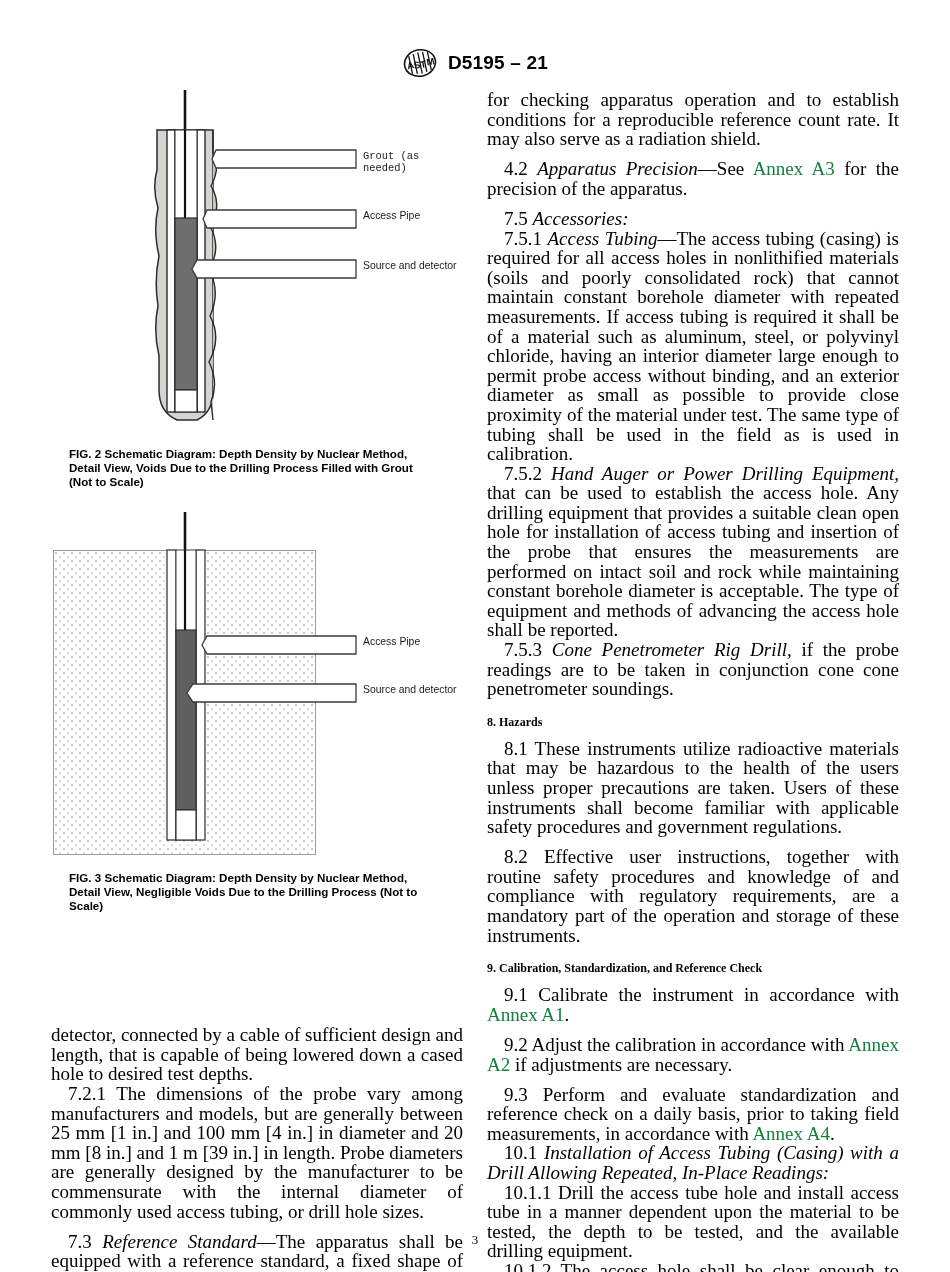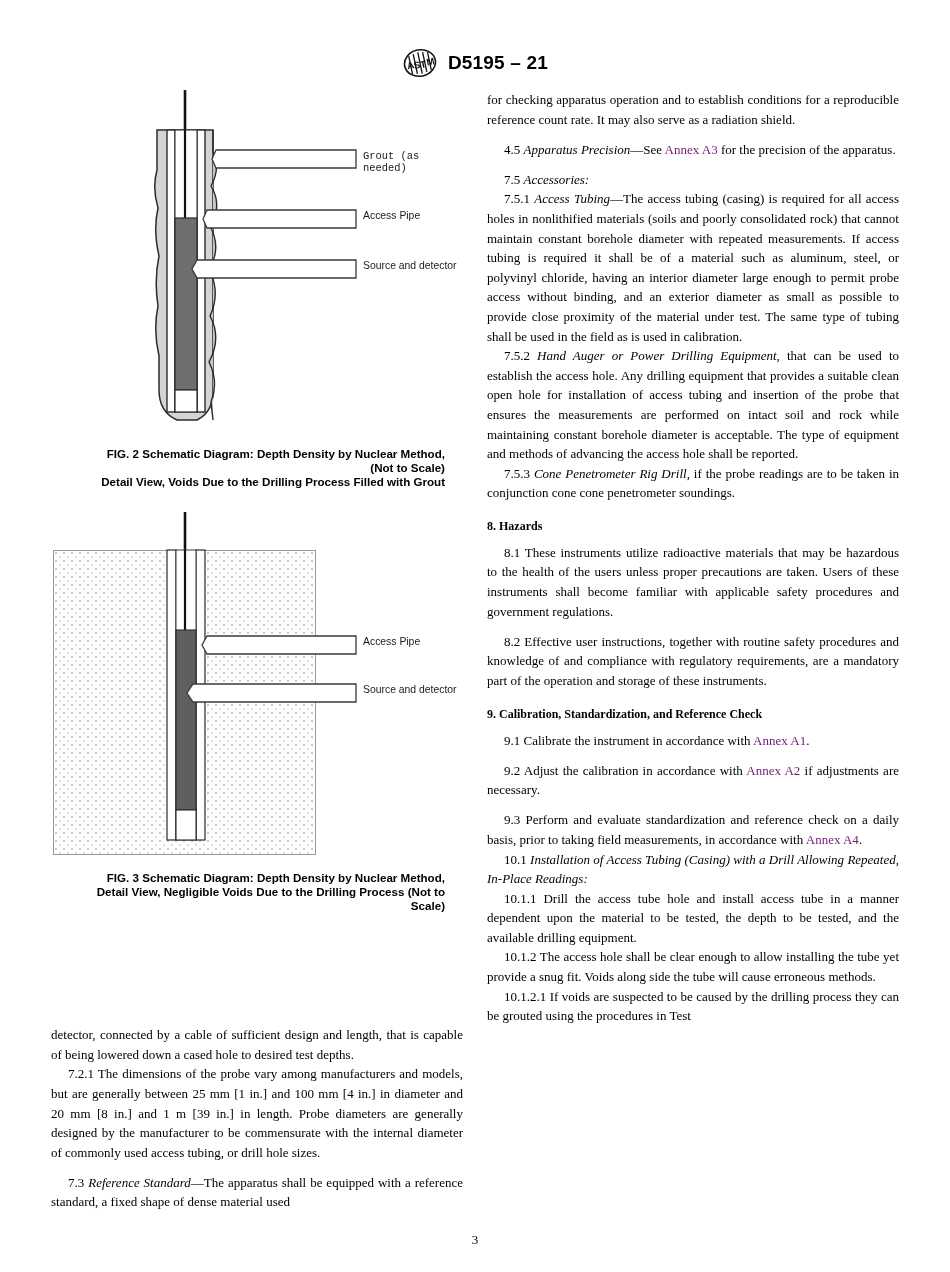--- a/index.html
+++ b/index.html
@@ -50,47 +50,47 @@
   }
   .col-right {
     position: absolute;
     left: 487px;
     top: 90px;
     width: 412px;
   }
 
   
   .p {
-    font-size: 13px;
+    font-size: 19px;
     line-height: 19.6px;
     text-align: justify;
     text-justify: inter-word;
     margin: 0;
     hyphens: none;
   }
   .p.indent { text-indent: 17px; }
   .p.gap { margin-top: 10.5px; }
   .it { font-style: italic; }
-  .lnk { color: #701a75; }
+  .lnk { color: #15803d; }
   .h-sec {
     font-family: "Liberation Serif", serif;
     font-weight: bold;
     font-size: 12px;
     line-height: 20px;
     margin: 13px 0 7px 0;
   }
 
   
   .figblock { position: relative; width: 412px; }
   .figcap {
     font-family: "Liberation Sans", sans-serif;
     font-weight: bold;
     font-size: 11.6px;
     line-height: 14.2px;
-    text-align: right;
+    text-align: left;
     margin: 9px 18px 0 18px;
     color: #000;
   }
 
   
   .fig2-wrap {
     position: relative;
     width: 412px;
     height: 348px;
   }
@@ -239,22 +239,22 @@
           </g>
         </svg>
 
         <div style="position:absolute;left:312px;top:60px;font-family:Liberation Mono, monospace;font-size:10.4px;color:#1a1a1a;">Grout (as needed)</div>
         <div style="position:absolute;left:312px;top:120px;font-family:'Liberation Sans',sans-serif;font-size:10.4px;color:#1a1a1a;">Access Pipe</div>
         <div style="position:absolute;left:312px;top:170px;font-family:'Liberation Sans',sans-serif;font-size:10.4px;color:#1a1a1a;">Source and detector</div>
       </div>
 
       <div class="figcap">
         <div>FIG. 2 Schematic Diagram: Depth Density by Nuclear Method,</div>
+        <div>Detail View, Voids Due to the Drilling Process Filled with Grout</div>
         <div>(Not to Scale)</div>
-        <div>Detail View, Voids Due to the Drilling Process Filled with Grout</div>
       </div>
     </div>
 
     <div class="figblock" style="margin-top:22px;">
       <div class="fig3-wrap">
         <div class="fig3-soil"></div>
         <svg class="fig3-svg" width="412" height="350" viewBox="0 0 412 350">
 
           <line x1="134" y1="0" x2="134" y2="40" stroke="#111" stroke-width="2.6"></line>
 
@@ -293,21 +293,21 @@
       <p class="p">detector, connected by a cable of sufficient design and length, that is capable of being lowered down a cased hole to desired test depths.</p>
       <p class="p indent">7.2.1  The dimensions of the probe vary among manufacturers and models, but are generally between 25 mm [1 in.] and 100 mm [4 in.] in diameter and 20 mm [8 in.] and 1 m [39 in.] in length. Probe diameters are generally designed by the manufacturer to be commensurate with the internal diameter of commonly used access tubing, or drill hole sizes.</p>
       <p class="p indent gap"><span>7.3 </span><span class="it">Reference Standard</span><span>—The apparatus shall be equipped with a reference standard, a fixed shape of dense material used</span></p>
     </div>
   </div>
 
   <div class="col-right">
 
     <p class="p">for checking apparatus operation and to establish conditions for a reproducible reference count rate. It may also serve as a radiation shield.</p>
 
-    <p class="p indent gap"><span>4.5 </span><span class="it">Apparatus Precision</span><span>—See </span><span class="lnk">Annex A3</span><span> for the precision of the apparatus.</span></p>
+    <p class="p indent gap"><span>4.2 </span><span class="it">Apparatus Precision</span><span>—See </span><span class="lnk">Annex A3</span><span> for the precision of the apparatus.</span></p>
 
     <p class="p indent gap"><span>7.5 </span><span class="it">Accessories:</span></p>
 
     <p class="p indent"><span>7.5.1 </span><span class="it">Access Tubing</span><span>—The access tubing (casing) is required for all access holes in nonlithified materials (soils and poorly consolidated rock) that cannot maintain constant borehole diameter with repeated measurements. If access tubing is required it shall be of a material such as aluminum, steel, or polyvinyl chloride, having an interior diameter large enough to permit probe access without binding, and an exterior diameter as small as possible to provide close proximity of the material under test. The same type of tubing shall be used in the field as is used in calibration.</span></p>
 
     <p class="p indent"><span>7.5.2 </span><span class="it">Hand Auger or Power Drilling Equipment,</span><span> that can be used to establish the access hole. Any drilling equipment that provides a suitable clean open hole for installation of access tubing and insertion of the probe that ensures the measurements are performed on intact soil and rock while maintaining constant borehole diameter is acceptable. The type of equipment and methods of advancing the access hole shall be reported.</span></p>
 
     <p class="p indent"><span>7.5.3 </span><span class="it">Cone Penetrometer Rig Drill,</span><span> if the probe readings are to be taken in conjunction cone cone penetrometer soundings.</span></p>
 
     <div class="h-sec">8.  Hazards</div>

